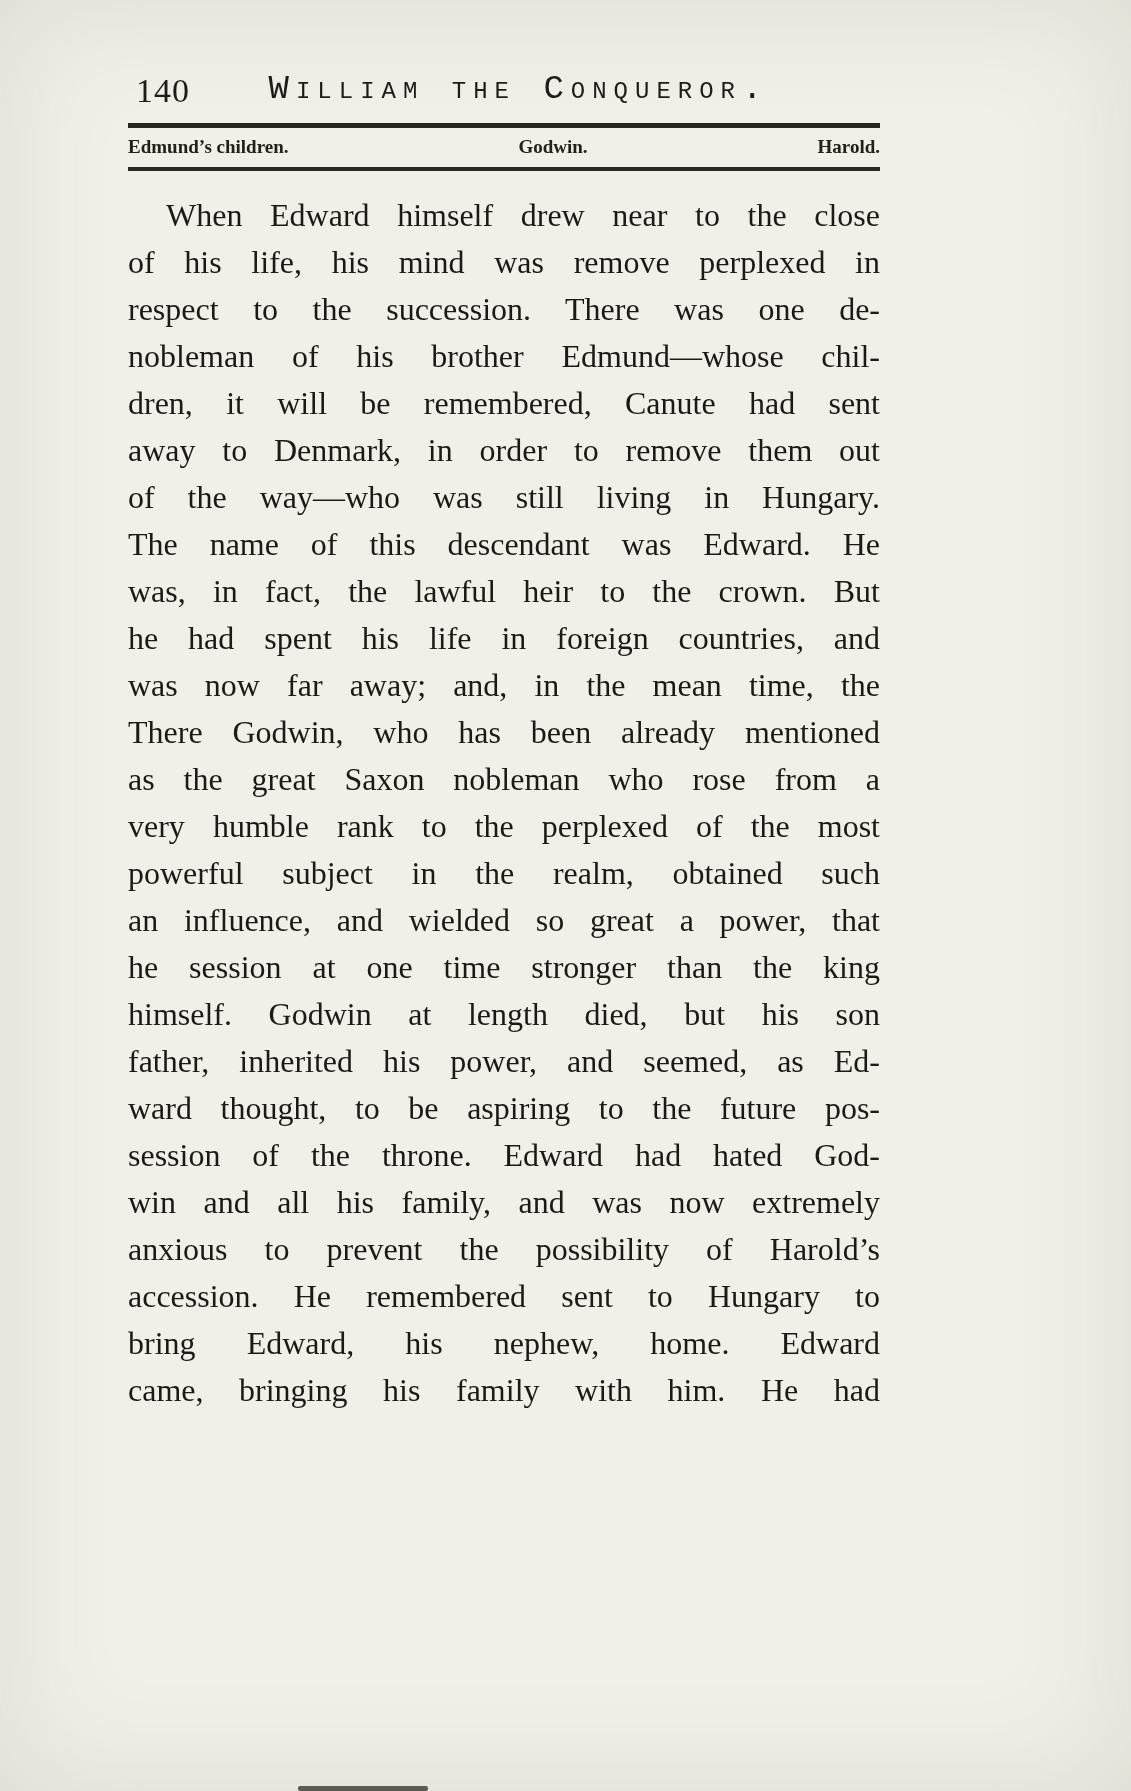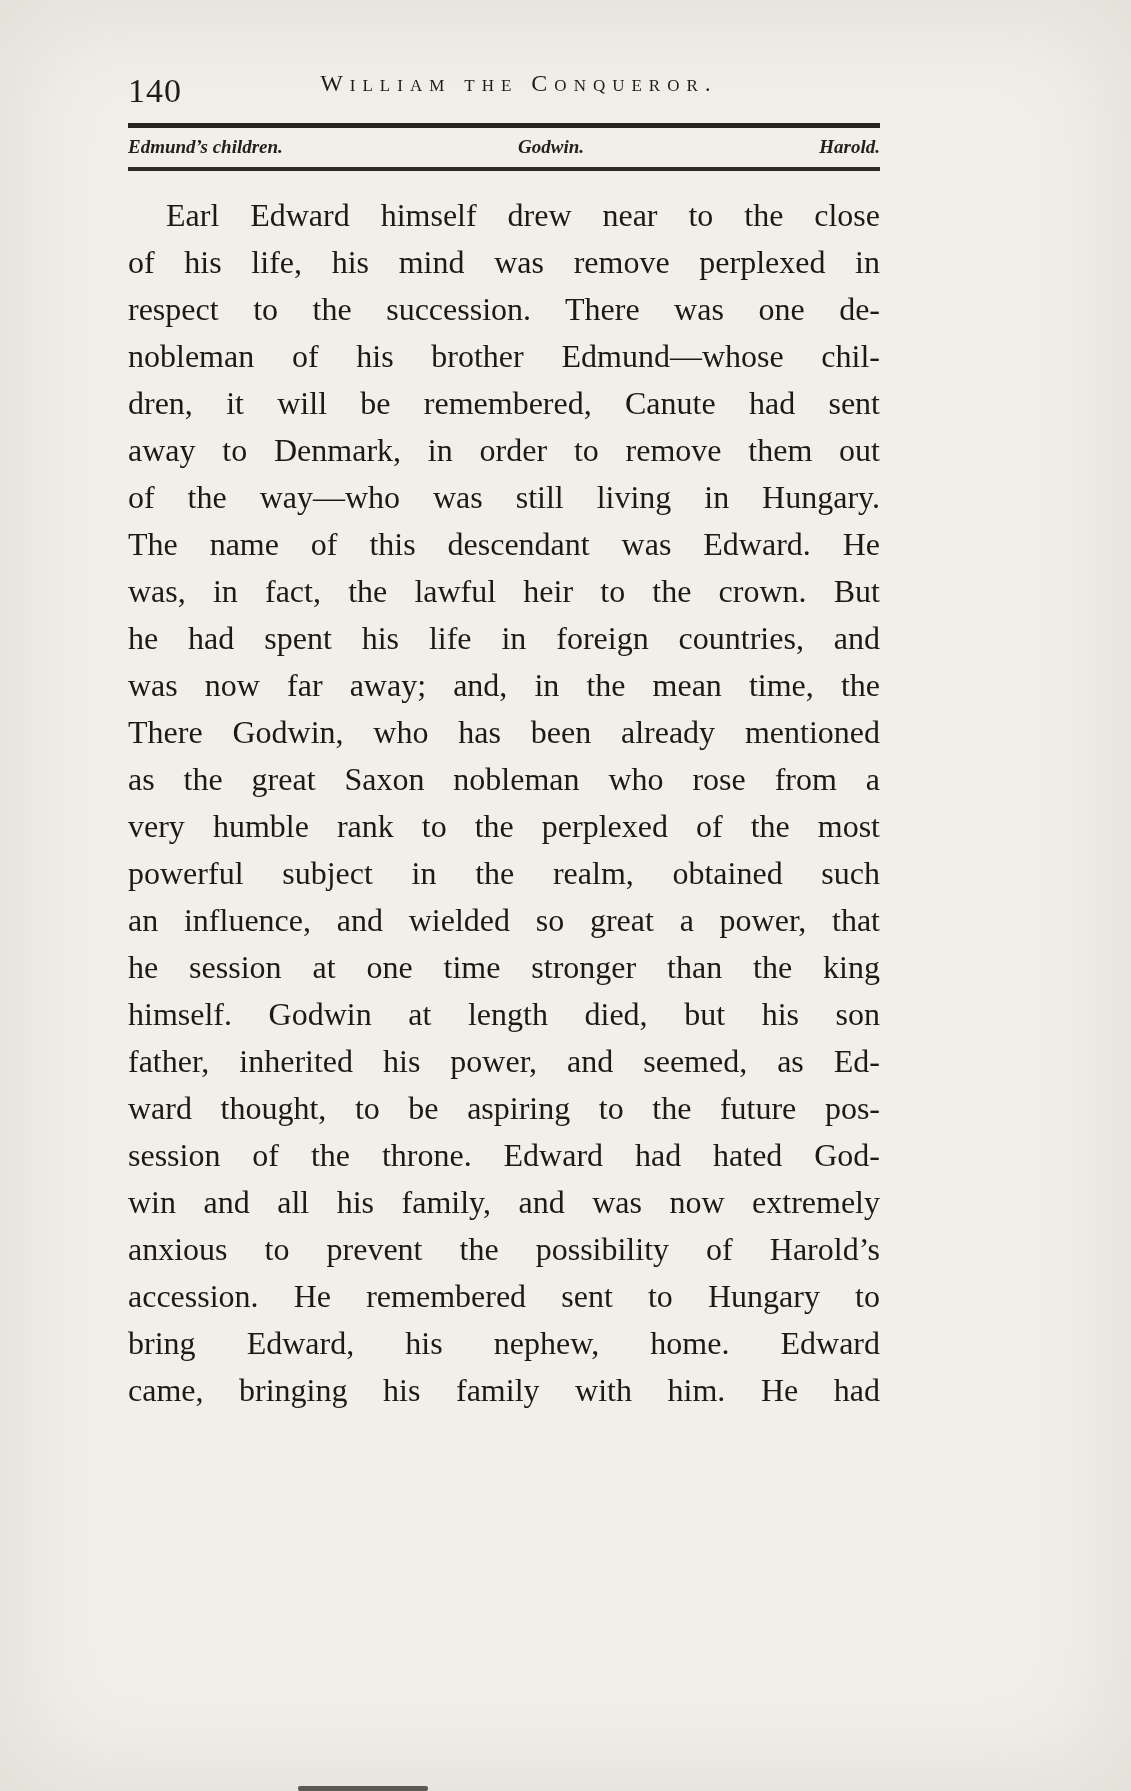--- a/index.html
+++ b/index.html
@@ -23,32 +23,33 @@
     top: 0;
     width: 752px;
   }
   .running-header {
     position: relative;
     margin-top: 70px;
     height: 42px;
   }
   .pagenum {
     position: absolute;
-    left: 0;
+    left: 8px;
     top: 2px;
     font-size: 34px;
     letter-spacing: 1px;
   }
   .title {
     display: block;
     text-align: center;
     font-variant: small-caps;
-    font-size: 24px;
+    font-size: 34px;
     letter-spacing: 7px;
     padding-left: 30px;
+    font-family: Liberation Mono, monospace;
   }
   .rule {
     background: #26241f;
   }
   .rule.thick {
     height: 5px;
     margin-top: 11px;
   }
   .rule.thin {
     height: 4px;
@@ -56,21 +57,20 @@
     background: #2c2a24;
   }
   .keywords {
     display: flex;
     justify-content: space-between;
     align-items: baseline;
     margin-top: 8px;
     font-size: 19px;
     font-weight: bold;
     color: #23211c;
-    font-style: italic;
   }
   .body-text {
     margin-top: 21px;
     font-size: 32px;
     line-height: 47px;
   }
   .line {
     text-align: justify;
     text-align-last: justify;
     white-space: normal;
@@ -106,21 +106,21 @@
     <div class="keywords">
       <span>Edmund’s children.</span>
       <span>Godwin.</span>
       <span>Harold.</span>
     </div>
 
     <div class="rule thin"></div>
 
     <div class="body-text">
 
-    <div class="line indent">Earl Edward himself drew near to the close</div>
+    <div class="line indent">When Edward himself drew near to the close</div>
         <div class="line">of his life, his mind was remove perplexed in</div>
         <div class="line">respect to the succession.  There was one de-</div>
         <div class="line">nobleman of his brother Edmund—whose chil-</div>
         <div class="line">dren, it will be remembered, Canute had sent</div>
         <div class="line">away to Denmark, in order to remove them out</div>
         <div class="line">of the way—who was still living in Hungary.</div>
         <div class="line">The name of this descendant was Edward.  He</div>
         <div class="line">was, in fact, the lawful heir to the crown.  But</div>
         <div class="line">he had spent his life in foreign countries, and</div>
         <div class="line">was now far away; and, in the mean time, the</div>

